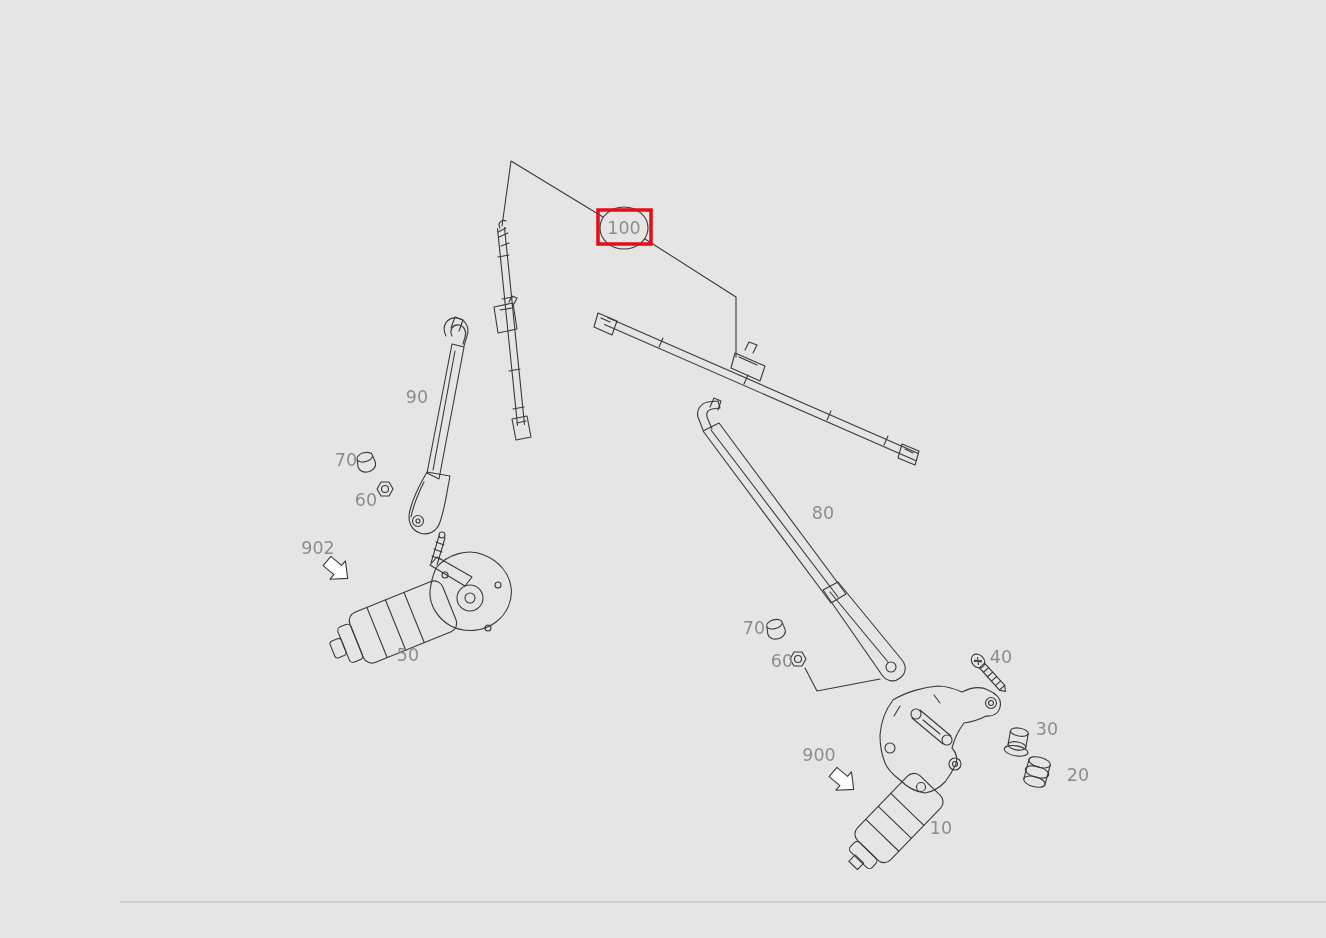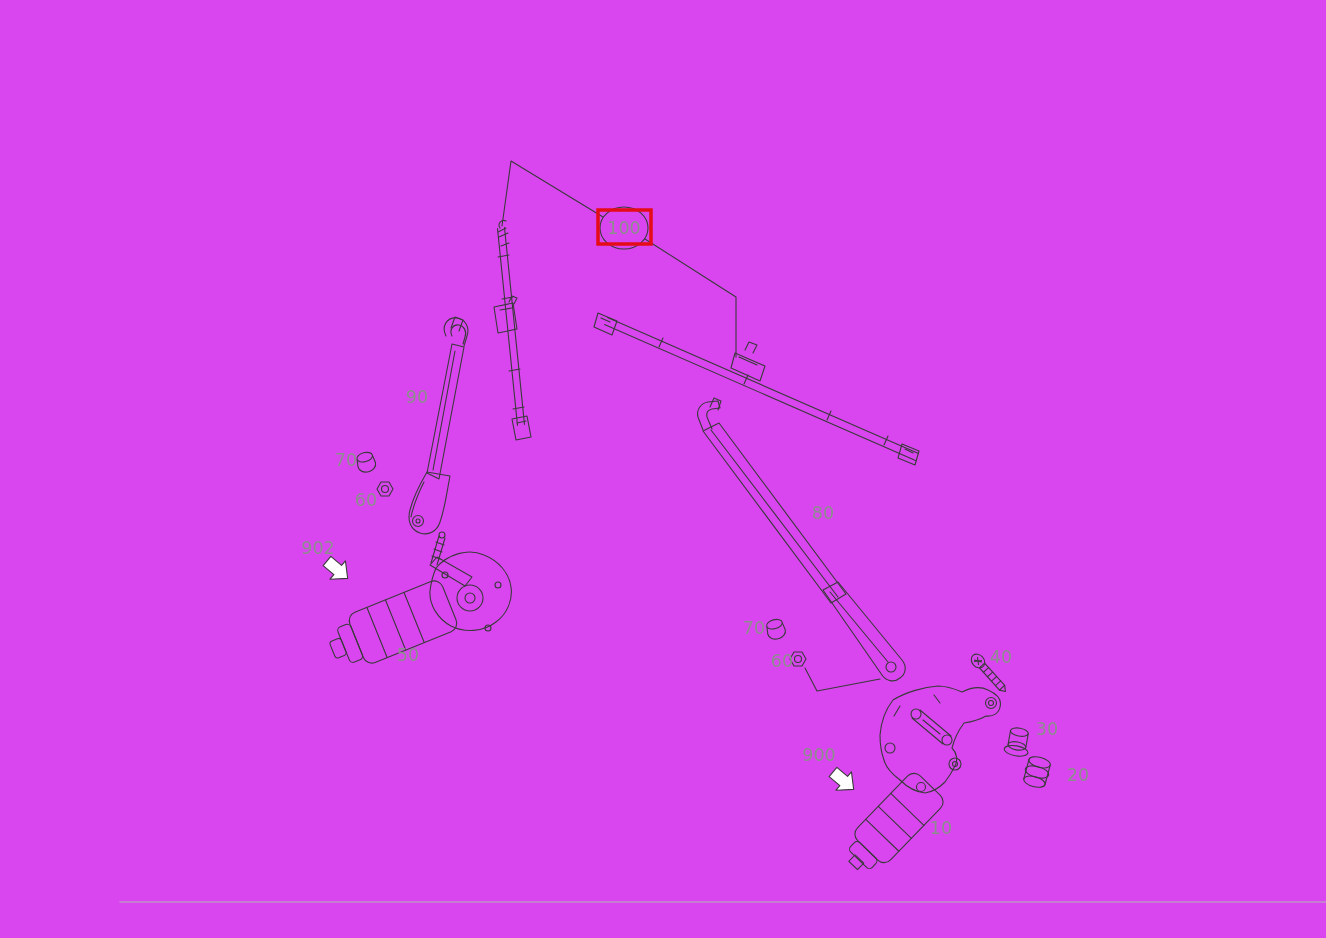--- a/index.html
+++ b/index.html
@@ -8,21 +8,21 @@
     background: #ffffff;
     width: 1326px;
     height: 938px;
     overflow: hidden;
     font-family: "DejaVu Sans", sans-serif;
   }
   .canvas {
     position: relative;
     width: 1326px;
     height: 938px;
-    background: #d946ef;
+    background: #e5e5e5;
   }
   svg { display: block; }
   .art {
     fill: none;
     stroke-width: 1.1;
     stroke-linecap: round;
     stroke-linejoin: round;
   }
   .callout {
     font-family: "DejaVu Sans", sans-serif;

